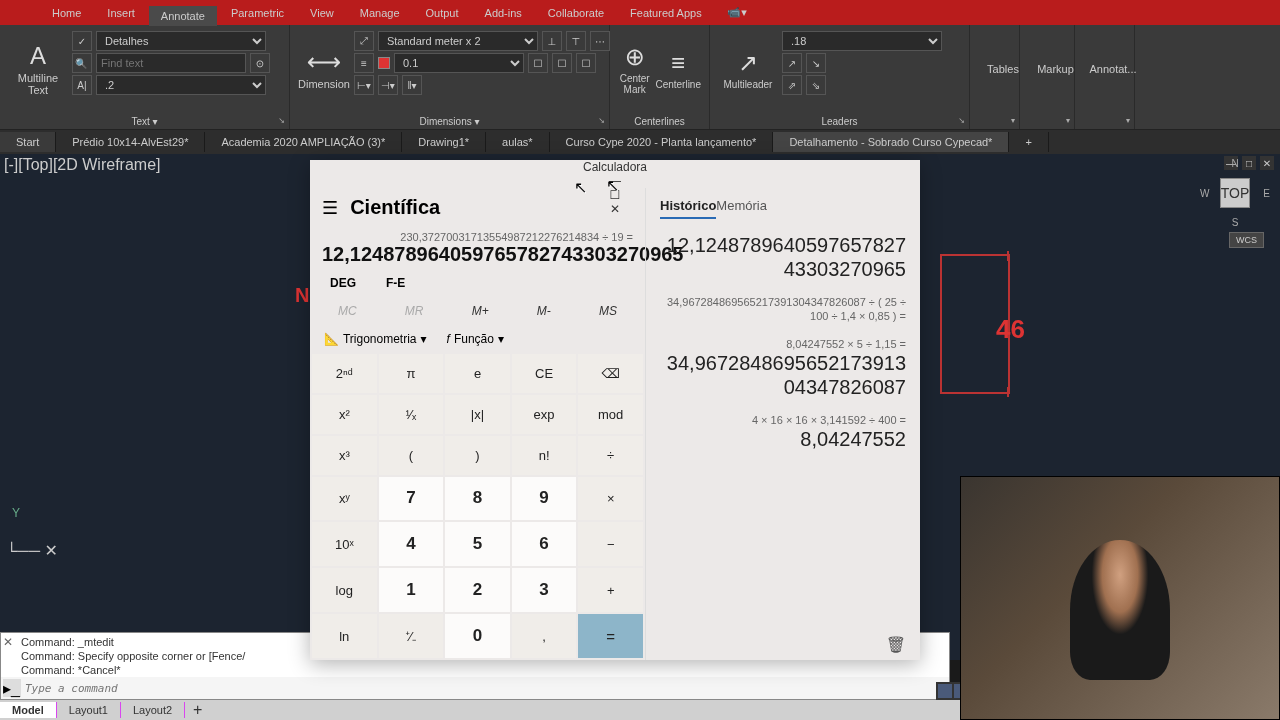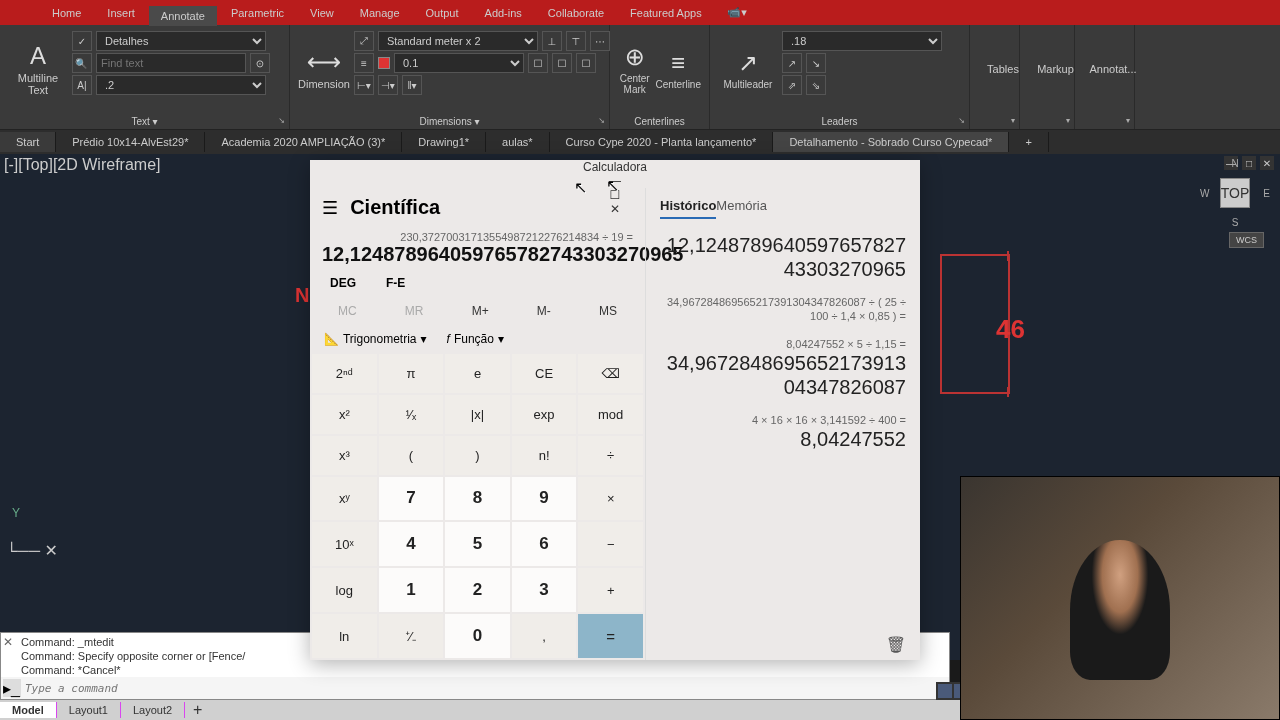--- a/index.html
+++ b/index.html
@@ -75,21 +75,21 @@
 .calc-body { flex: 1; display: flex; overflow: hidden; }
 .calc-left { width: 335px; display: flex; flex-direction: column; }
 .calc-header { display: flex; align-items: center; gap: 12px; padding: 8px 12px; }
 .hamburger { font-size: 18px; cursor: pointer; }
 .calc-mode { font-size: 20px; font-weight: 600; }
 .calc-display { padding: 4px 12px; text-align: right; }
 .calc-expr { font-size: 11px; color: #666; }
 .calc-result { font-size: 20px; font-weight: 600; color: #111; }
 .calc-deg-row { display: flex; gap: 30px; padding: 6px 20px; font-size: 12px; font-weight: 600; }
 .calc-mem-row { display: flex; justify-content: space-around; padding: 4px; font-size: 12px; }
-.calc-mem-btn { color: #333; cursor: pointer; padding: 4px 8px; }
+.calc-mem-btn { color: #333; cursor: pointer; padding: 4px 8px; font-style: italic; }
 .calc-mem-btn.disabled { color: #aaa; }
 .calc-func-row { display: flex; gap: 20px; padding: 6px 14px; font-size: 12px; align-items: center; }
 .func-item { display: flex; align-items: center; gap: 4px; cursor: pointer; }
 .calc-grid { display: grid; grid-template-columns: repeat(5, 1fr); gap: 2px; padding: 2px; flex: 1; }
 .calc-btn { background: #f0ede9; border: none; font-size: 15px; color: #222; cursor: pointer; display: flex; align-items: center; justify-content: center; }
 .calc-btn.num { background: #fcfbfa; font-weight: 600; font-size: 17px; }
 .calc-btn.fn { font-size: 13px; }
 .calc-btn.eq { background: #8db5c9; }
 
 .calc-right { flex: 1; display: flex; flex-direction: column; border-left: 1px solid #ddd; }

